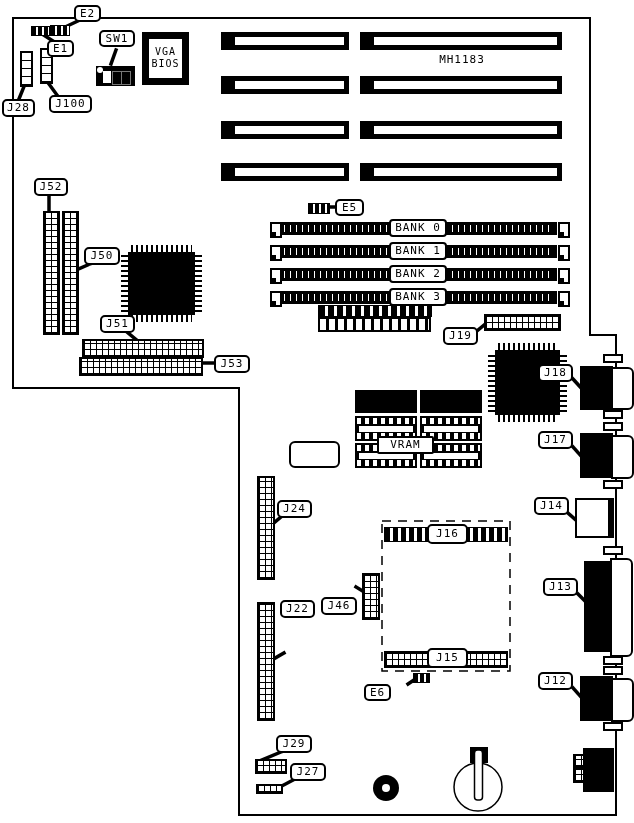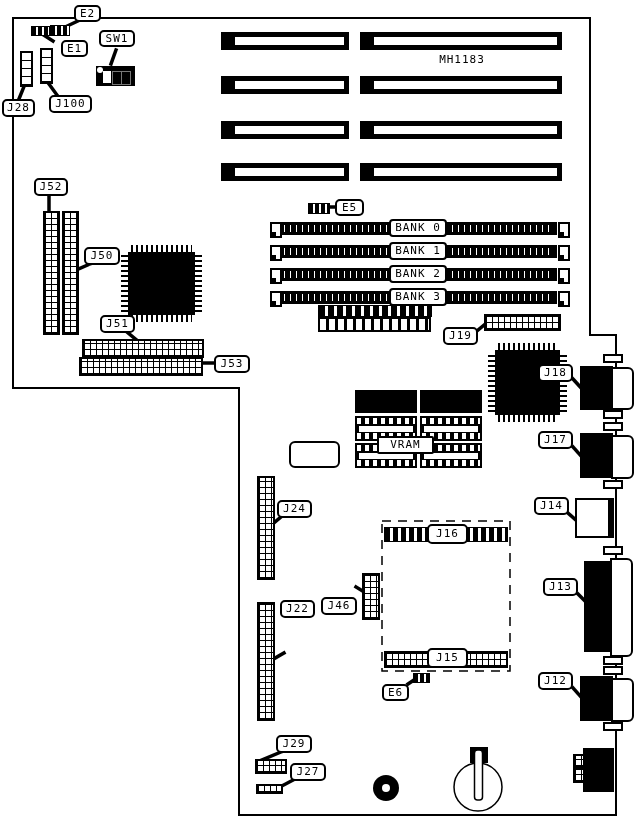--- a/index.html
+++ b/index.html
@@ -115,20 +115,27 @@
   <div class="grid8" style="left:20px;top:51px;width:9px;height:32px"></div>
   <div class="grid8" style="left:40px;top:48px;width:9px;height:32px"></div>
 
   <div class="blkchip" style="left:96px;top:66px;width:39px;height:20px;z-index:2">
     <div style="position:absolute;left:1px;top:1px;width:6px;height:6px;background:#fff;border-radius:50%"></div>
     <div class="dip-cell" style="left:7px;background:#fff"></div>
     <div class="dip-cell" style="left:16px;background:#000;border:1px solid #777"></div>
     <div class="dip-cell" style="left:25px;background:#000;border:1px solid #777"></div>
   </div>
 
+  <div class="blkchip" style="left:142px;top:32px;width:47px;height:53px">
+    <div style="position:absolute;left:7px;top:7px;right:7px;bottom:7px;background:#fff;
+                font-size:10px;letter-spacing:1px;text-align:center;line-height:12px;padding-top:7px">
+      <div>VGA</div>
+      <div>BIOS</div>
+    </div>
+  </div>
 
   <div class="qfp" style="left:128px;top:252px;width:67px;height:63px">
     <div class="pt"></div>
       <div class="pb"></div>
       <div class="pl"></div>
       <div class="pr"></div>
   </div>
   <div class="qfp" style="left:495px;top:350px;width:65px;height:65px">
     <div class="pt"></div>
       <div class="pb"></div>
@@ -210,37 +217,37 @@
   <div class="tab" style="left:603px;top:656px"></div>
   <div class="tab" style="left:603px;top:666px"></div>
   <div class="blk" style="left:580px;top:676px;width:33px;height:45px"></div>
   <div class="dsub" style="left:611px;top:678px;width:19px;height:40px"></div>
   <div class="tab" style="left:603px;top:722px"></div>
   <div class="blk" style="left:583px;top:748px;width:31px;height:44px"></div>
   <div class="grid" style="left:573px;top:754px;width:9px;height:10px"></div>
   <div class="grid" style="left:573px;top:768px;width:9px;height:11px"></div>
 
   <div class="co" style="left:74px;top:5px;width:23px;height:13px">E2</div>
-  <div class="co" style="left:61px;top:40px;width:23px;height:13px">E1</div>
+  <div class="co" style="left:47px;top:40px;width:23px;height:13px">E1</div>
   <div class="co" style="left:99px;top:30px;width:32px;height:13px">SW1</div>
   <div class="co" style="left:2px;top:99px;width:29px;height:14px">J28</div>
   <div class="co" style="left:49px;top:95px;width:39px;height:14px">J100</div>
   <div class="co" style="left:34px;top:178px;width:30px;height:14px">J52</div>
   <div class="co" style="left:84px;top:247px;width:32px;height:14px">J50</div>
   <div class="co" style="left:100px;top:315px;width:31px;height:14px">J51</div>
   <div class="co" style="left:214px;top:355px;width:32px;height:14px">J53</div>
   <div class="co" style="left:335px;top:199px;width:25px;height:13px">E5</div>
   <div class="co" style="left:443px;top:327px;width:31px;height:14px">J19</div>
   <div class="co" style="left:538px;top:364px;width:31px;height:14px">J18</div>
   <div class="co" style="left:538px;top:431px;width:31px;height:14px">J17</div>
   <div class="co" style="left:534px;top:497px;width:31px;height:14px">J14</div>
   <div class="co" style="left:543px;top:578px;width:31px;height:14px">J13</div>
   <div class="co" style="left:538px;top:672px;width:31px;height:14px">J12</div>
   <div class="co" style="left:277px;top:500px;width:31px;height:14px">J24</div>
   <div class="co" style="left:321px;top:597px;width:32px;height:14px">J46</div>
   <div class="co" style="left:427px;top:524px;width:37px;height:16px;line-height:16px">J16</div>
   <div class="co" style="left:427px;top:648px;width:37px;height:16px;line-height:16px">J15</div>
   <div class="co" style="left:280px;top:600px;width:31px;height:14px">J22</div>
-  <div class="co" style="left:382px;top:684px;width:23px;height:13px">E6</div>
+  <div class="co" style="left:364px;top:684px;width:23px;height:13px">E6</div>
   <div class="co" style="left:276px;top:735px;width:32px;height:14px">J29</div>
   <div class="co" style="left:290px;top:763px;width:32px;height:14px">J27</div>
 
 </div>
 
 </body></html>

